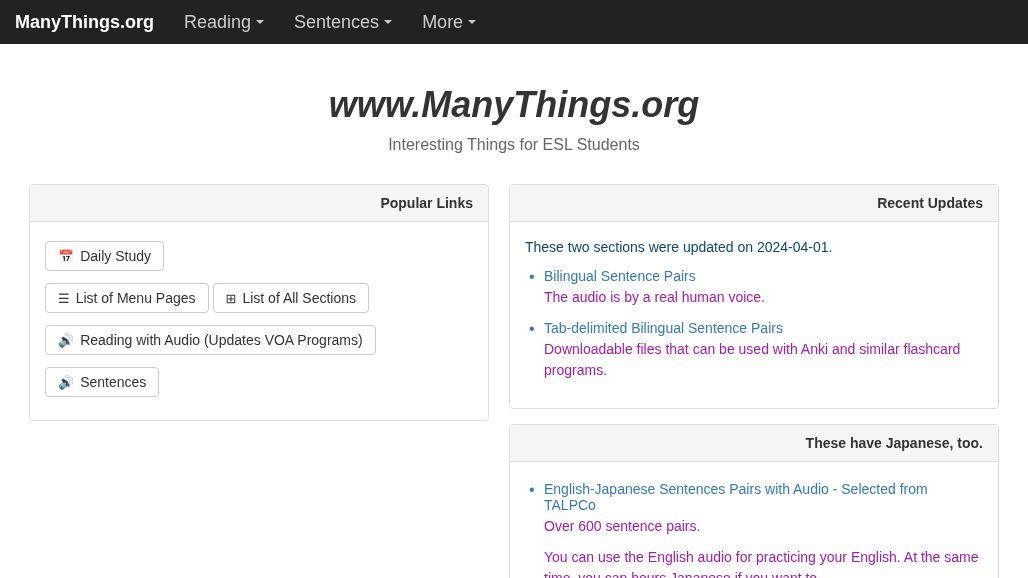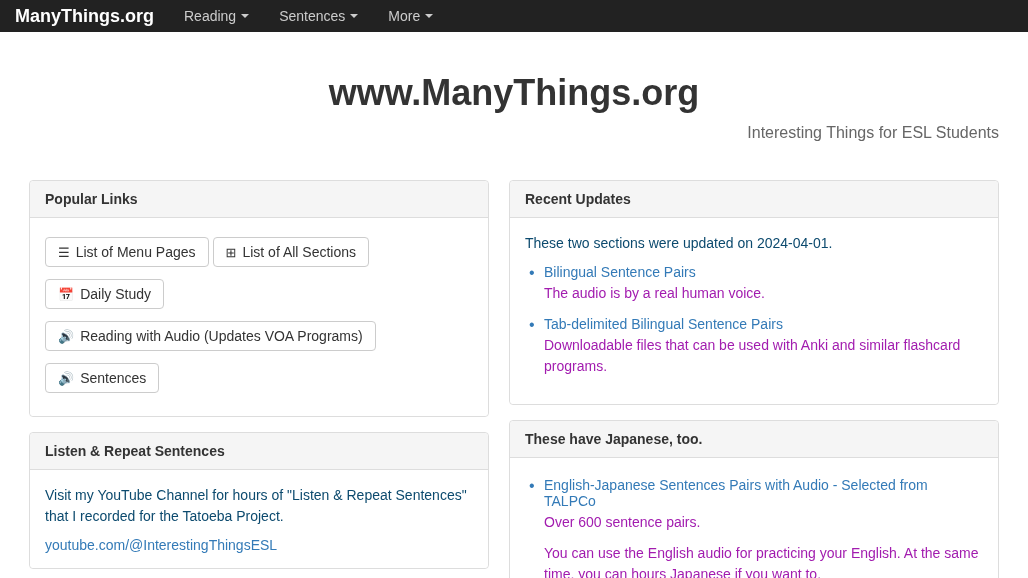--- a/index.html
+++ b/index.html
@@ -4,39 +4,39 @@
   <style>
     * { box-sizing: border-box; margin: 0; padding: 0; }
     body { font-family: "Helvetica Neue", Helvetica, Arial, sans-serif; font-size: 14px; background: #fff; color: #333; }
 
     
     .navbar {
       background-color: #222;
       padding: 0 15px;
       display: flex;
       align-items: stretch;
-      height: 32px;
+      height: 44px;
     }
     .navbar-brand {
       color: #fff;
       font-size: 18px;
       font-weight: bold;
       display: flex;
       align-items: center;
       padding: 0 15px 0 0;
       text-decoration: none;
       white-space: nowrap;
     }
     .nav-item {
       display: flex;
       align-items: center;
       color: #ccc;
       padding: 0 15px;
       cursor: pointer;
-      font-size: 14px;
+      font-size: 18px;
       position: relative;
       height: 100%;
     }
     .nav-item .caret {
       display: inline-block;
       margin-left: 5px;
       border-top: 4px solid;
       border-right: 4px solid transparent;
       border-left: 4px solid transparent;
       vertical-align: middle;
@@ -47,26 +47,27 @@
       padding: 40px 15px 20px;
       max-width: 1000px;
       margin: 0 auto;
     }
     .site-title {
       text-align: center;
       font-size: 36px;
       font-weight: bold;
       margin-bottom: 10px;
       color: #333;
+      font-style: italic;
     }
     .site-subtitle {
-      text-align: right;
+      text-align: center;
       font-size: 16px;
       color: #666;
-      margin-bottom: 38px;
+      margin-bottom: 30px;
     }
 
     
     .two-col {
       display: flex;
       gap: 20px;
     }
     .col-left { flex: 0 0 460px; display: flex; flex-direction: column; gap: 15px; }
     .col-right { flex: 1; display: flex; flex-direction: column; gap: 15px; }
 
@@ -76,20 +77,21 @@
       border-radius: 4px;
     }
     .panel-heading {
       background: #f5f5f5;
       border-bottom: 1px solid #ddd;
       padding: 10px 15px;
       font-size: 14px;
       font-weight: bold;
       color: #333;
       border-radius: 4px 4px 0 0;
+      text-align: right;
     }
     .panel-body {
       padding: 15px;
       background: #fff;
       border-radius: 0 0 4px 4px;
     }
 
     
     .btn {
       display: inline-flex;
@@ -155,56 +157,49 @@
 
   <div class="two-col">
 
     <div class="col-left">
 
       <div class="panel">
         <div class="panel-heading">Popular Links</div>
         <div class="panel-body">
           <div class="btn-row">
             <button class="btn">
+              <span class="icon-calendar"></span>
+              <span>Daily Study</span>
+            </button>
+          </div>
+          <div class="btn-row">
+            <button class="btn">
               <span class="icon-list"></span>
               <span>List of Menu Pages</span>
             </button>
             <button class="btn">
               <span class="icon-grid"></span>
               <span>List of All Sections</span>
             </button>
           </div>
           <div class="btn-row">
             <button class="btn">
-              <span class="icon-calendar"></span>
-              <span>Daily Study</span>
-            </button>
-          </div>
-          <div class="btn-row">
-            <button class="btn">
               <span class="icon-volume"></span>
               <span>Reading with Audio (Updates VOA Programs)</span>
             </button>
           </div>
           <div class="btn-row">
             <button class="btn">
               <span class="icon-volume"></span>
               <span>Sentences</span>
             </button>
           </div>
         </div>
       </div>
 
-      <div class="panel">
-        <div class="panel-heading">Listen &amp; Repeat Sentences</div>
-        <div class="panel-body">
-          <p>Visit my YouTube Channel for hours of "Listen &amp; Repeat Sentences" that I recorded for the Tatoeba Project.</p>
-          <a href="#">youtube.com/@InterestingThingsESL</a>
-        </div>
-      </div>
     </div>
 
     <div class="col-right">
 
       <div class="panel">
         <div class="panel-heading">Recent Updates</div>
         <div class="panel-body">
           <p>These two sections were updated on 2024-04-01.</p>
           <ul class="update-list">
             <li>

